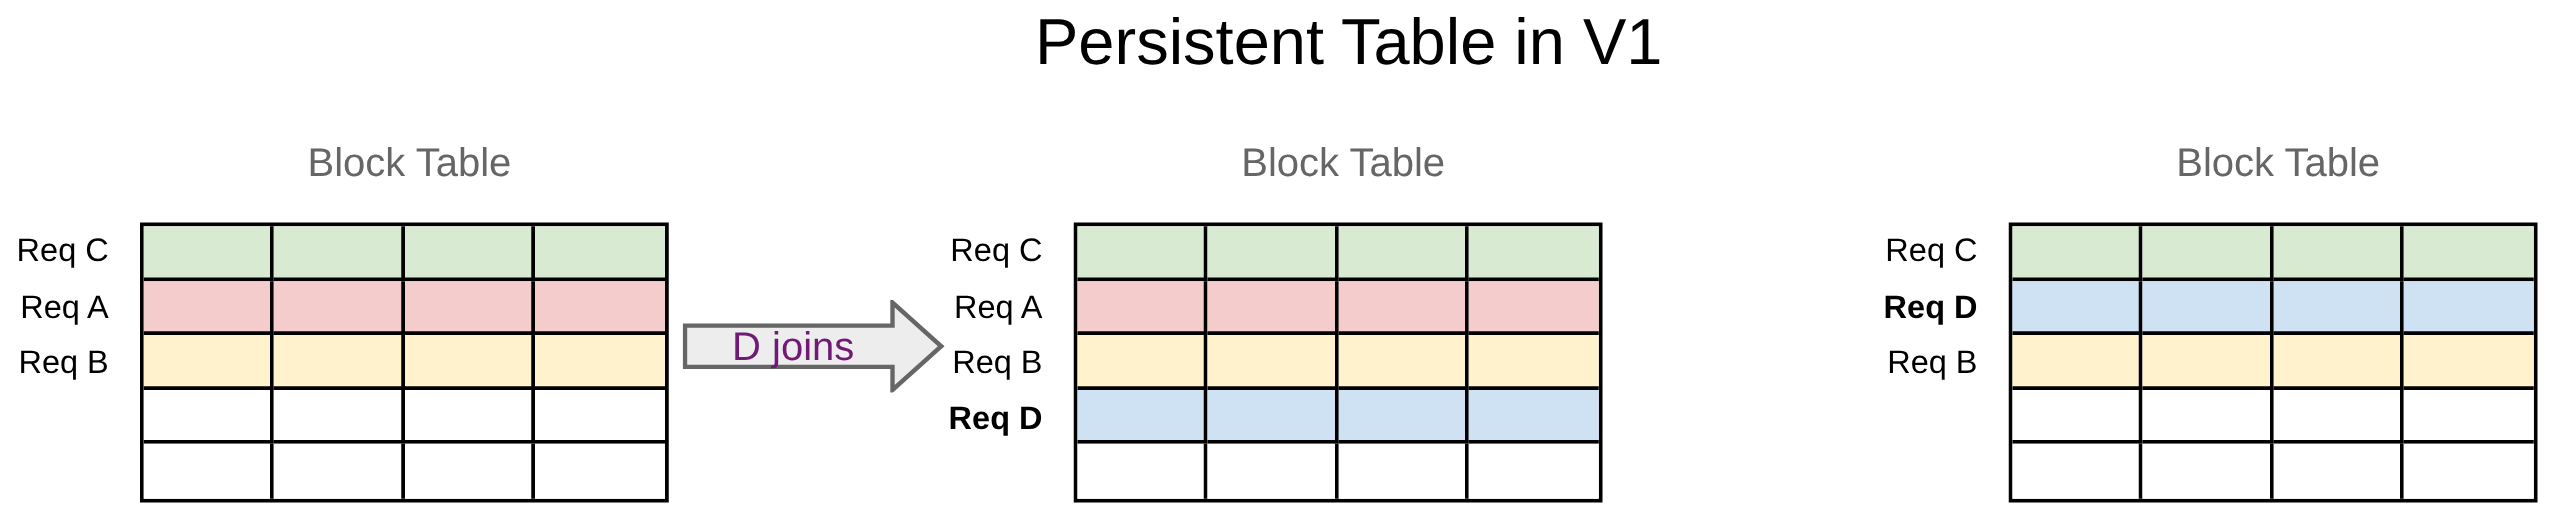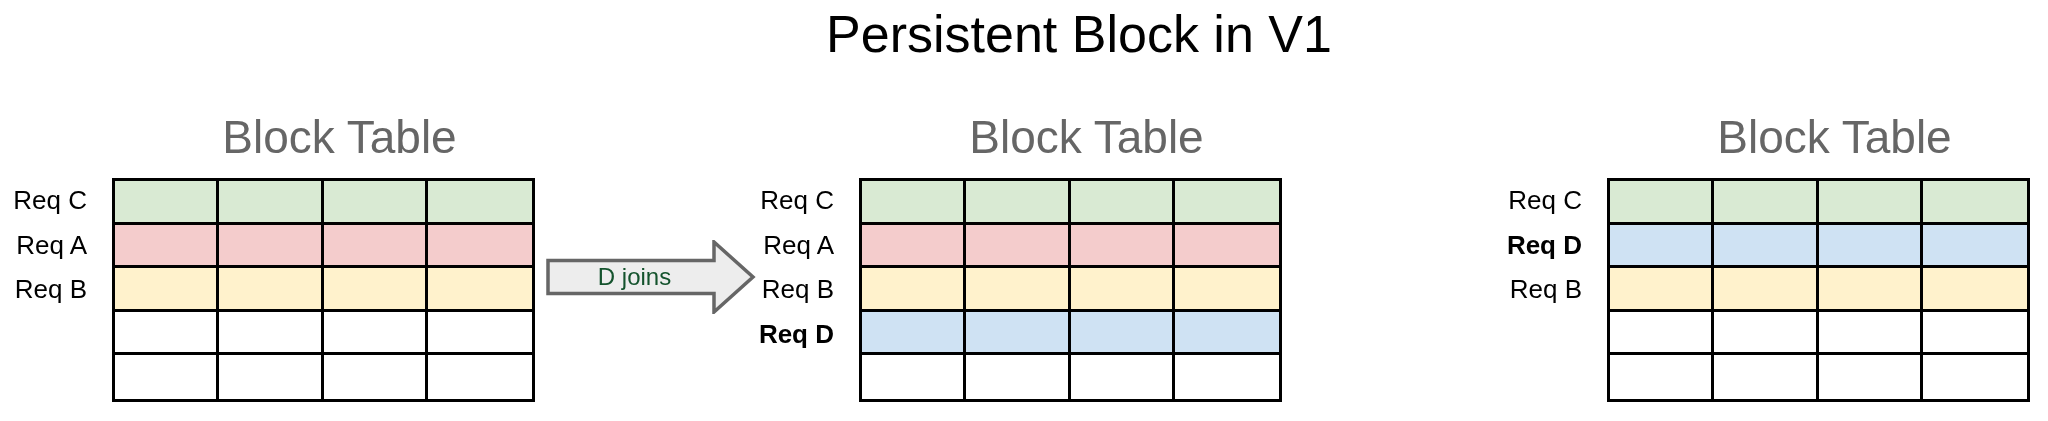--- a/index.html
+++ b/index.html
@@ -24,24 +24,24 @@
   }
   .group {
     position: absolute;
     top: 178px;
     width: 423px;
     height: 224px;
   }
   .group-title {
     position: absolute;
     top: -64px;
-    left: 16px;
+    left: 4px;
     width: 100%;
     text-align: center;
-    font-size: 46px;
+    font-size: 32px;
     line-height: 1;
     color: var(--heading_gray, #666666);
     white-space: nowrap;
   }
   .row-labels {
     position: absolute;
     top: 0;
     bottom: 0;
     right: calc(100% + 25px);
     width: 160px;
@@ -87,32 +87,32 @@
   }
   .arrow-label {
     position: absolute;
     left: 6px;
     top: 19px;
     width: 165px;
     height: 36px;
     display: flex;
     align-items: center;
     justify-content: center;
-    font-size: 24px;
-    color: #14532d;
+    font-size: 32px;
+    color: #701a75;
     white-space: nowrap;
     text-align: center;
   }
 </style>
 </head>
 <body>
 
 <div class="canvas">
 
-  <div class="main-title">Persistent Block in V1</div>
+  <div class="main-title">Persistent Table in V1</div>
 
   <section class="group" style="left:112px">
     <div class="group-title">Block Table</div>
     <div class="row-labels">
         <div class="row-label">Req C</div>
         <div class="row-label">Req A</div>
         <div class="row-label">Req B</div>
         <div class="row-label"></div>
         <div class="row-label"></div>
       </div>

